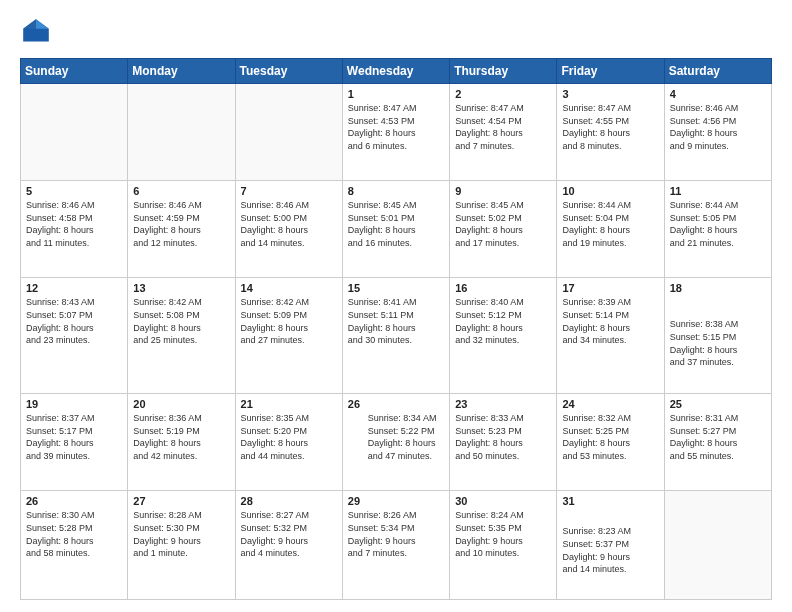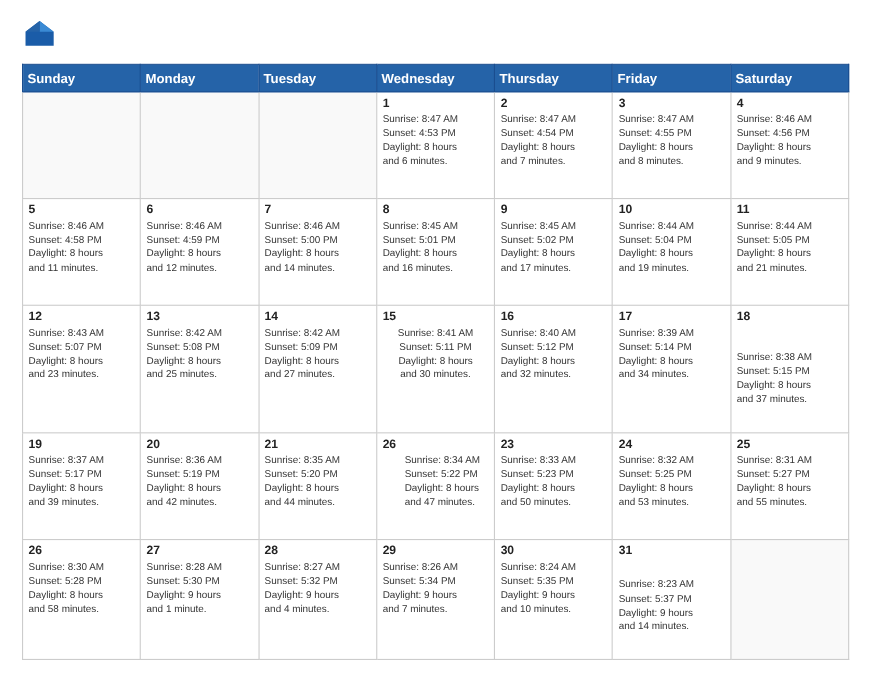--- a/index.html
+++ b/index.html
@@ -231,21 +231,21 @@
           </td>
           <td>
             <span class="day-number">14</span>
             <div class="day-info" style="white-space: pre-line;">Sunrise: 8:42 AM
 Sunset: 5:09 PM
 Daylight: 8 hours
 and 27 minutes.</div>
           </td>
           <td>
             <span class="day-number">15</span>
-            <div class="day-info" style="white-space: pre-line; text-align: center;">Sunrise: 8:41 AM
+            <div class="day-info" style="white-space: pre-line;">Sunrise: 8:41 AM
 Sunset: 5:11 PM
 Daylight: 8 hours
 and 30 minutes.</div>
           </td>
           <td>
             <span class="day-number">16</span>
             <div class="day-info" style="white-space: pre-line;">Sunrise: 8:40 AM
 Sunset: 5:12 PM
 Daylight: 8 hours
 and 32 minutes.</div>

